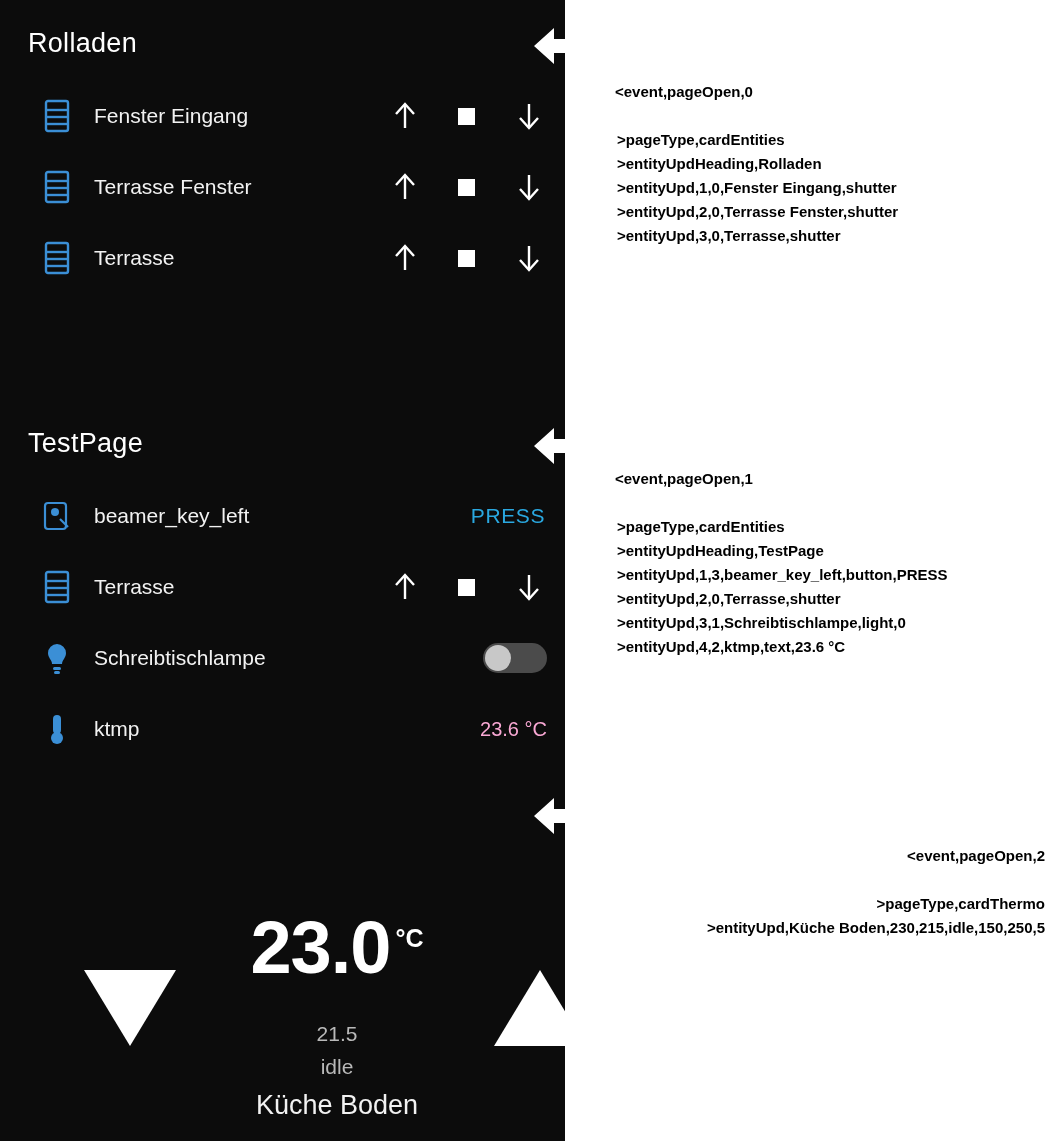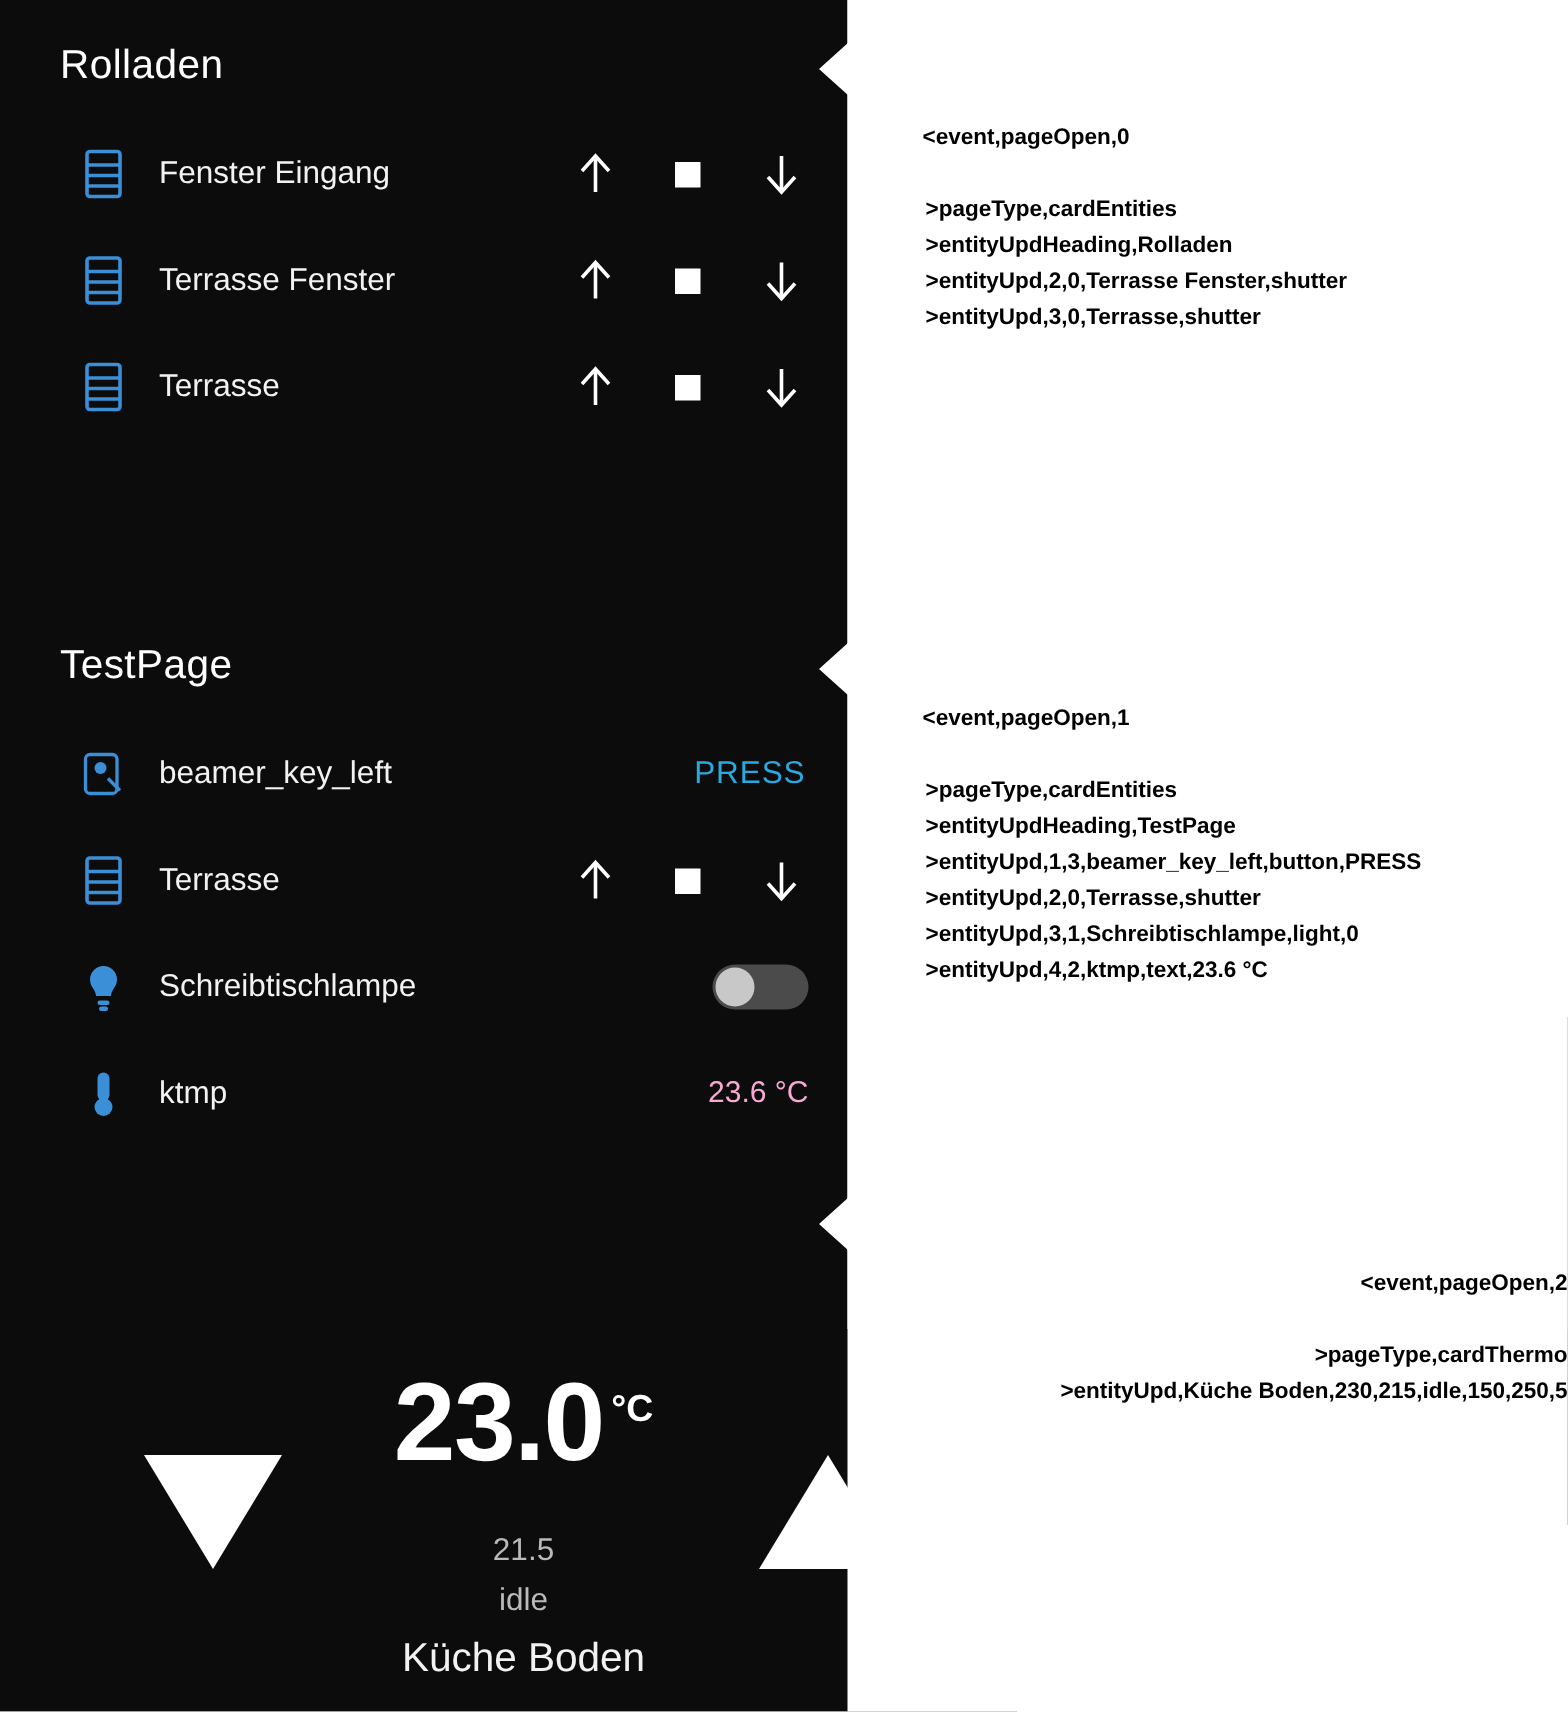--- a/index.html
+++ b/index.html
@@ -21,21 +21,21 @@
   #device {
     position: absolute;
     left: 0;
     top: 0;
     width: 565px;
     height: 1141px;
     background: #0c0c0c;
   }
   .card {
     position: absolute;
-    left: 12px;
+    left: 0;
     width: 674px;
   }
   #card-rolladen { top: 0; height: 400px; }
   #card-testpage { top: 400px; height: 370px; }
   #card-thermo  { top: 770px; height: 371px; }
 
   .card-header {
     position: relative;
     height: 80px;
   }
@@ -63,20 +63,21 @@
   }
   .arrow.left { left: 0; }
   .arrow.right { right: 0; }
   .arrow svg { display: block; }
 
   
   .entity-row {
     position: relative;
     height: 71px;
     width: 565px;
+    padding-left: 20px;
   }
   .ent-icon {
     position: absolute;
     left: 42px;
     top: 50%;
     transform: translateY(-50%);
     width: 30px;
     height: 34px;
   }
   .ent-label {
@@ -476,20 +477,21 @@
 
   </div>
 
   <div id="log">
 
     <div class="log-block" id="log-block-0">
       <div class="log-event">&lt;event,pageOpen,0</div>
       <div class="log-gap"></div>
       <div class="log-line">&gt;pageType,cardEntities</div>
       <div class="log-line">&gt;entityUpdHeading,Rolladen</div>
+      <div class="log-line">&gt;entityUpd,1,0,Fenster Eingang,shutter</div>
       <div class="log-line">&gt;entityUpd,2,0,Terrasse Fenster,shutter</div>
       <div class="log-line">&gt;entityUpd,3,0,Terrasse,shutter</div>
     </div>
 
     <div class="log-block" id="log-block-1">
       <div class="log-event">&lt;event,pageOpen,1</div>
       <div class="log-gap"></div>
       <div class="log-line">&gt;pageType,cardEntities</div>
       <div class="log-line">&gt;entityUpdHeading,TestPage</div>
       <div class="log-line">&gt;entityUpd,1,3,beamer_key_left,button,PRESS</div>

